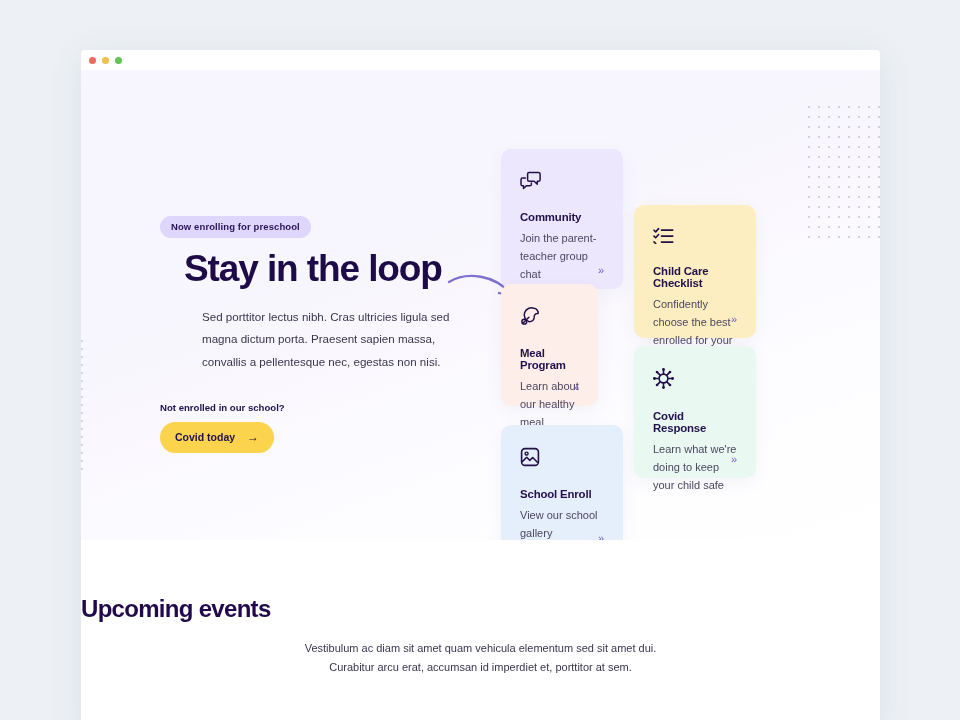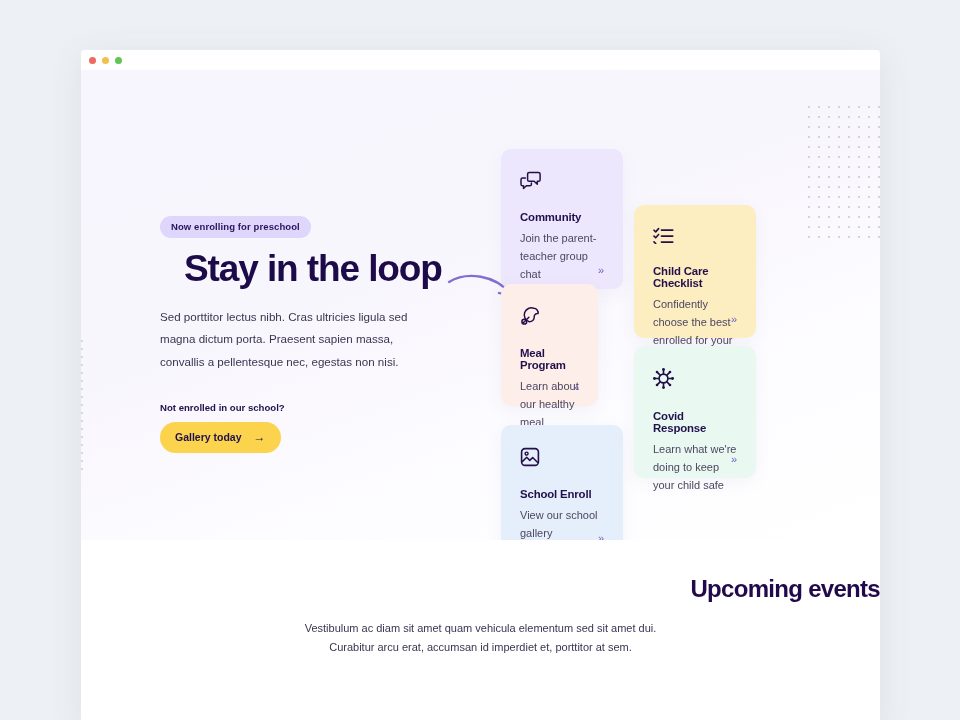--- a/index.html
+++ b/index.html
@@ -73,20 +73,21 @@
     letter-spacing: -1.1px;
     color: #1c0b48;
     margin-left: 24px;
   }
   #hero-desc {
     margin-top: 17px;
     font-size: 11.6px;
     line-height: 1.95;
     color: #3a3550;
     width: 255px;
+    margin-left: 42px;
   }
   #cta-label {
     margin-top: 28px;
     font-size: 9.6px;
     font-weight: 700;
     color: #21114e;
   }
   #enroll-button {
     margin-top: 9px;
     display: inline-flex; align-items: center; gap: 12px;
@@ -140,22 +141,22 @@
   #card-checklist   { left: 553px; top: 135px; width: 122px; height: 133px; background: #fdeec2; }
   #card-covid       { left: 553px; top: 276px; width: 122px; height: 132px; background: #e9f9f1; }
 
   
   #events {
     position: absolute; left: 0; top: 490px;
     width: 799px; height: 190px;
     background: #ffffff;
   }
   #events-title {
-    margin-top: 35px;
-    text-align: right;
+    margin-top: 55px;
+    text-align: left;
     font-size: 24px;
     font-weight: 800;
     letter-spacing: -.7px;
     color: #22094c;
   }
   #events-sub {
     margin-top: 16px;
     text-align: center;
     font-size: 11px;
     line-height: 1.72;
@@ -177,21 +178,21 @@
 
     <div id="dot-grid"></div>
     <div id="left-dot-rule"></div>
 
     <div id="hero-copy">
       <span id="eyebrow">Now enrolling for preschool</span>
       <h1 id="hero-title">Stay in the loop</h1>
       <p id="hero-desc">Sed porttitor lectus nibh. Cras ultricies ligula sed magna dictum porta. Praesent sapien massa, convallis a pellentesque nec, egestas non nisi.</p>
       <div id="cta-label">Not enrolled in our school?</div>
       <button id="enroll-button">
-        <span>Gallery today</span>
+        <span>Covid today</span>
         <span class="arrow">→</span>
       </button>
     </div>
 
     <svg id="hero-arrow" width="72" height="34" viewBox="0 0 72 34" fill="none">
       <path d="M2 10 C 20 -1, 48 3, 64 22" stroke="#8070cf" stroke-width="2.3" stroke-linecap="round" fill="none"></path>
       <path d="M52 21 L65 24 L61 11" stroke="#8070cf" stroke-width="2.3" stroke-linecap="round" stroke-linejoin="round" fill="none"></path>
     </svg>
 
     <div class="feature-card" id="card-community">

